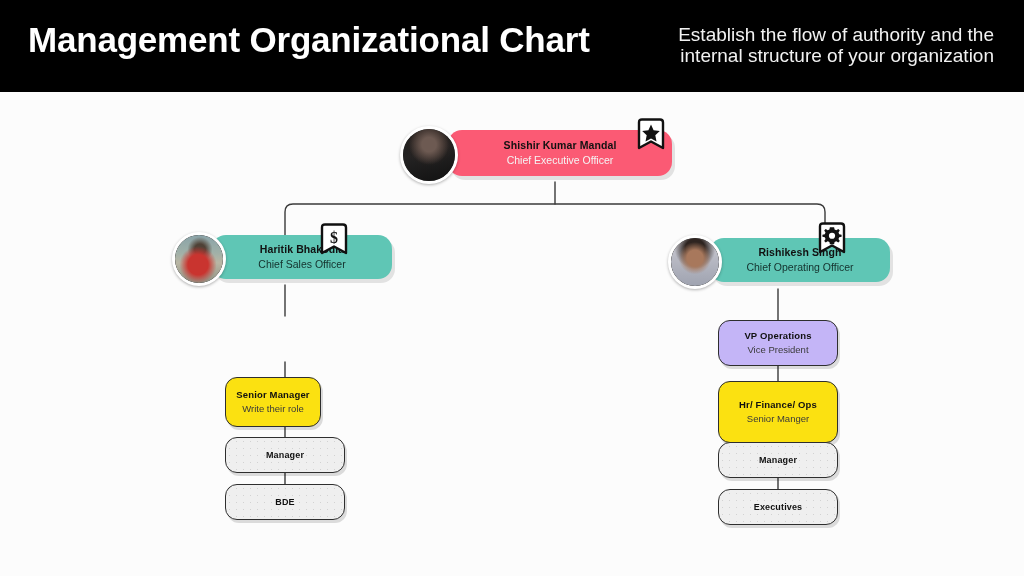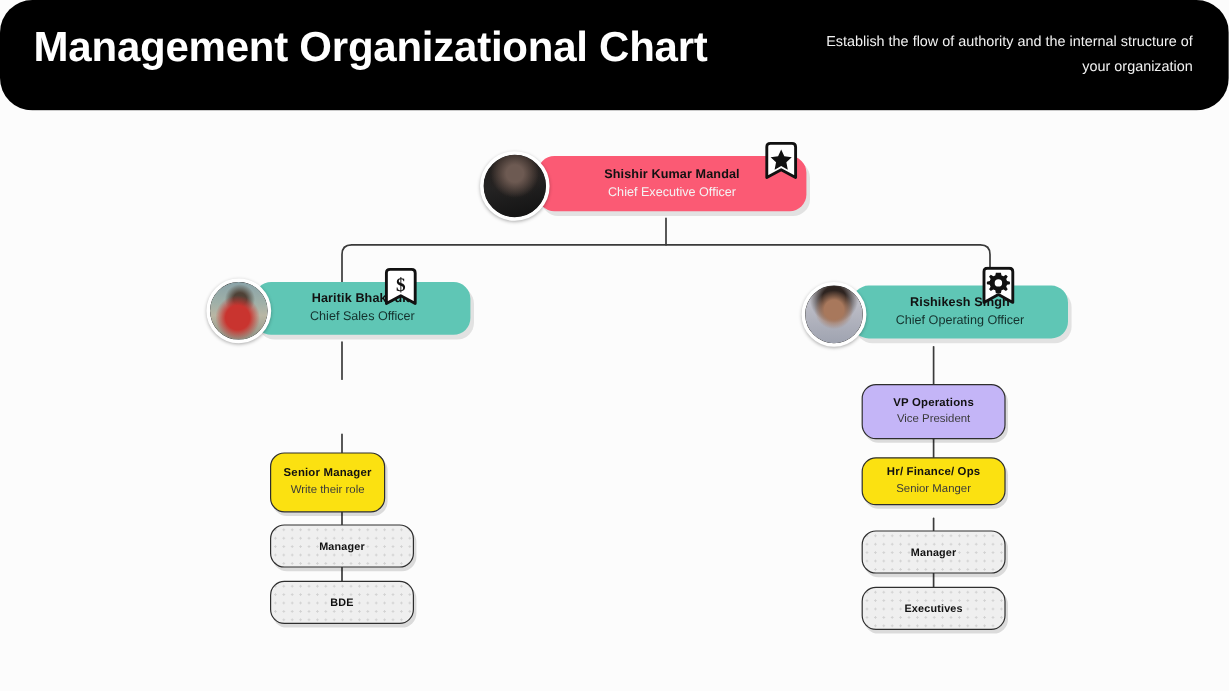--- a/index.html
+++ b/index.html
@@ -16,40 +16,39 @@
   }
 
   
   .header {
     position: absolute;
     left: 0; top: 0;
     width: 1024px;
     height: 92px;
     background: #000000;
     box-sizing: border-box;
-    border-radius: 27px;
   }
   .header-title {
     position: absolute;
     left: 28px;
     top: 20px;
     color: #FFFFFF;
     font-size: 35px;
     font-weight: bold;
     letter-spacing: -0.2px;
     white-space: nowrap;
   }
   .header-subtitle {
     position: absolute;
     right: 30px;
     top: 24px;
     width: 330px;
     text-align: right;
     color: #F2F2F2;
-    font-size: 12px;
+    font-size: 19px;
     line-height: 21px;
     font-weight: 400;
   }
 
   
   .canvas {
     position: absolute;
     left: 0;
     top: 92px;
     width: 1024px;
@@ -271,21 +270,21 @@
 
   <div class="node grey" style="left:225px; top:392px; width:120px; height:36px;">
     <div class="node-title">BDE</div>
   </div>
 
   <div class="node purple" style="left:718px; top:228px; width:120px; height:46px;">
     <div class="node-title">VP Operations</div>
     <div class="node-sub">Vice President</div>
   </div>
 
-  <div class="node yellow" style="left:718px; top:289px; width:120px; height:40px;">
+  <div class="node yellow" style="left:718px; top:289px; width:120px; height:62px;">
     <div class="node-title">Hr/ Finance/ Ops</div>
     <div class="node-sub">Senior Manger</div>
   </div>
 
   <div class="node grey" style="left:718px; top:350px; width:120px; height:36px;">
     <div class="node-title">Manager</div>
   </div>
 
   <div class="node grey" style="left:718px; top:397px; width:120px; height:36px;">
     <div class="node-title">Executives</div>

